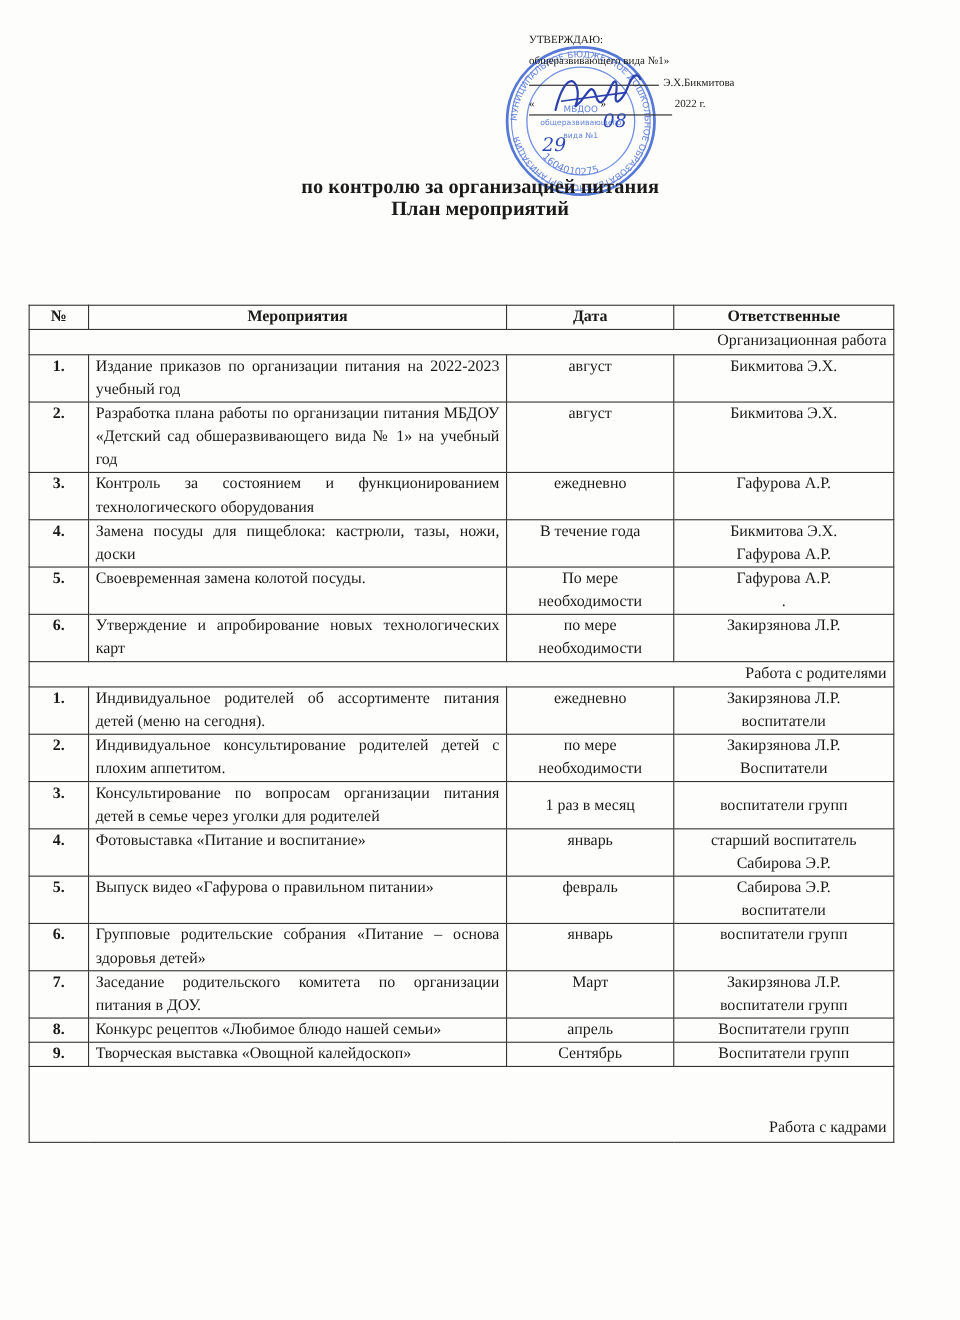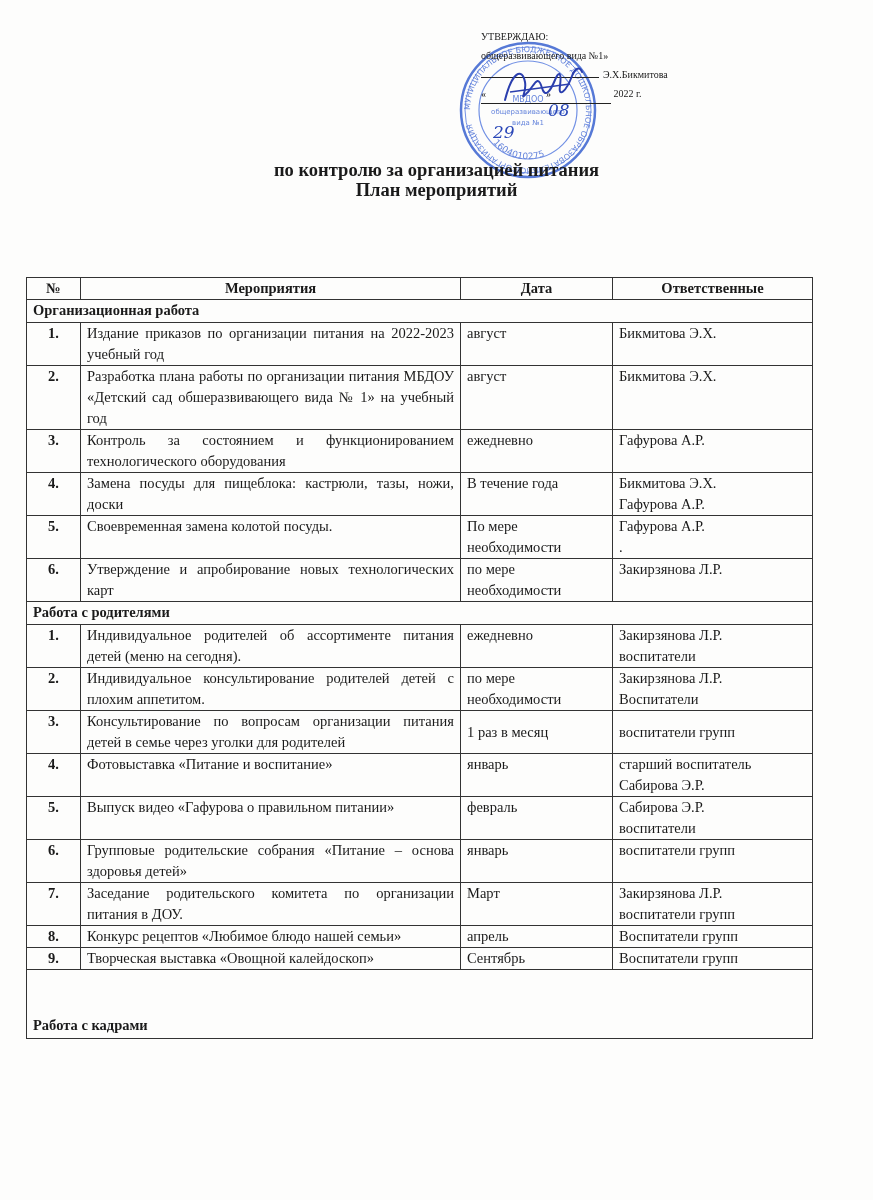--- a/index.html
+++ b/index.html
@@ -35,22 +35,22 @@
   table.plan td, table.plan th {
     border: 1.3px solid #333; padding: 0 6px; vertical-align: top;
   }
   table.plan th { font-weight: bold; text-align: center; height: 21px; }
   col.c-no { width: 54px; }
   col.c-act { width: 380px; }
   col.c-date { width: 152px; }
   col.c-resp { width: 200px; }
   td.no { font-weight: bold; text-align: center; padding-top: 1px; }
   td.act { text-align: justify; text-align-last: left; }
-  td.date, td.resp { text-align: left; }
-  tr.section td { font-weight: bold; text-align: left; height: 22px; }
+  td.date, td.resp { text-align: center; }
+  tr.section td { font-weight: normal; text-align: right; height: 22px; }
   tr.section.tall td { height: 66px; vertical-align: bottom; padding-bottom: 2px; }
   .cell-line { display: block; }
 </style>
 </head>
 <body>
 
 <div class="approval">
   <div class="line">УТВЕРЖДАЮ:</div>
   <div class="line">общеразвивающего вида №1»</div>
   <div class="line">

